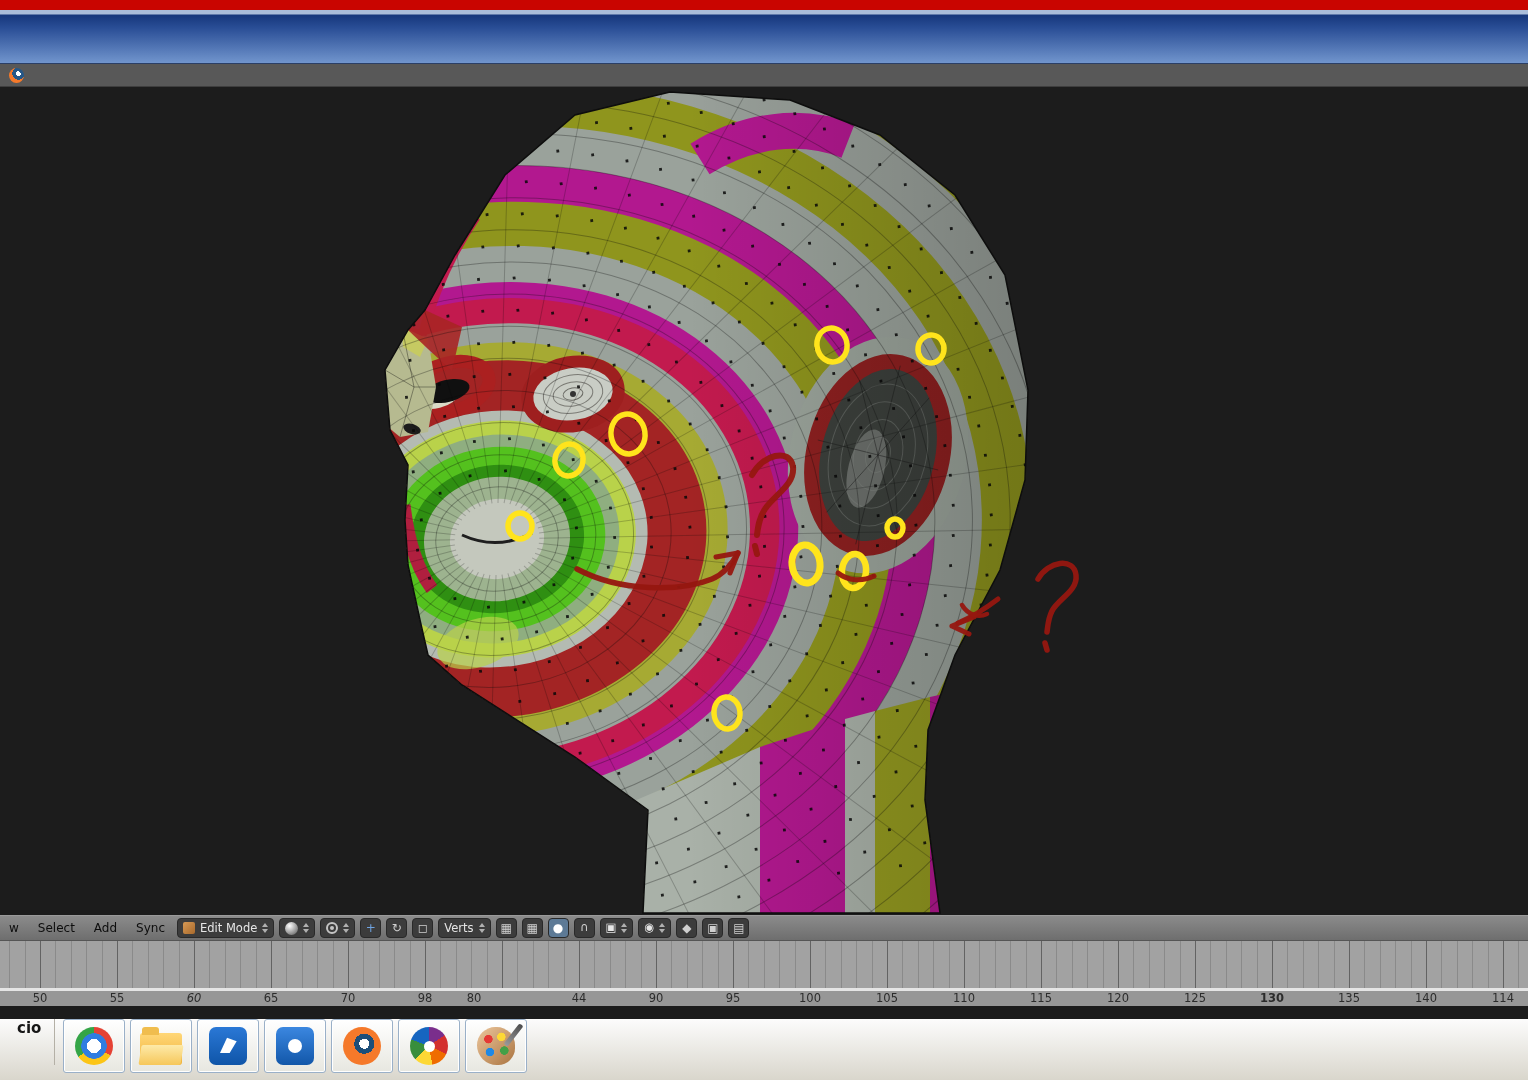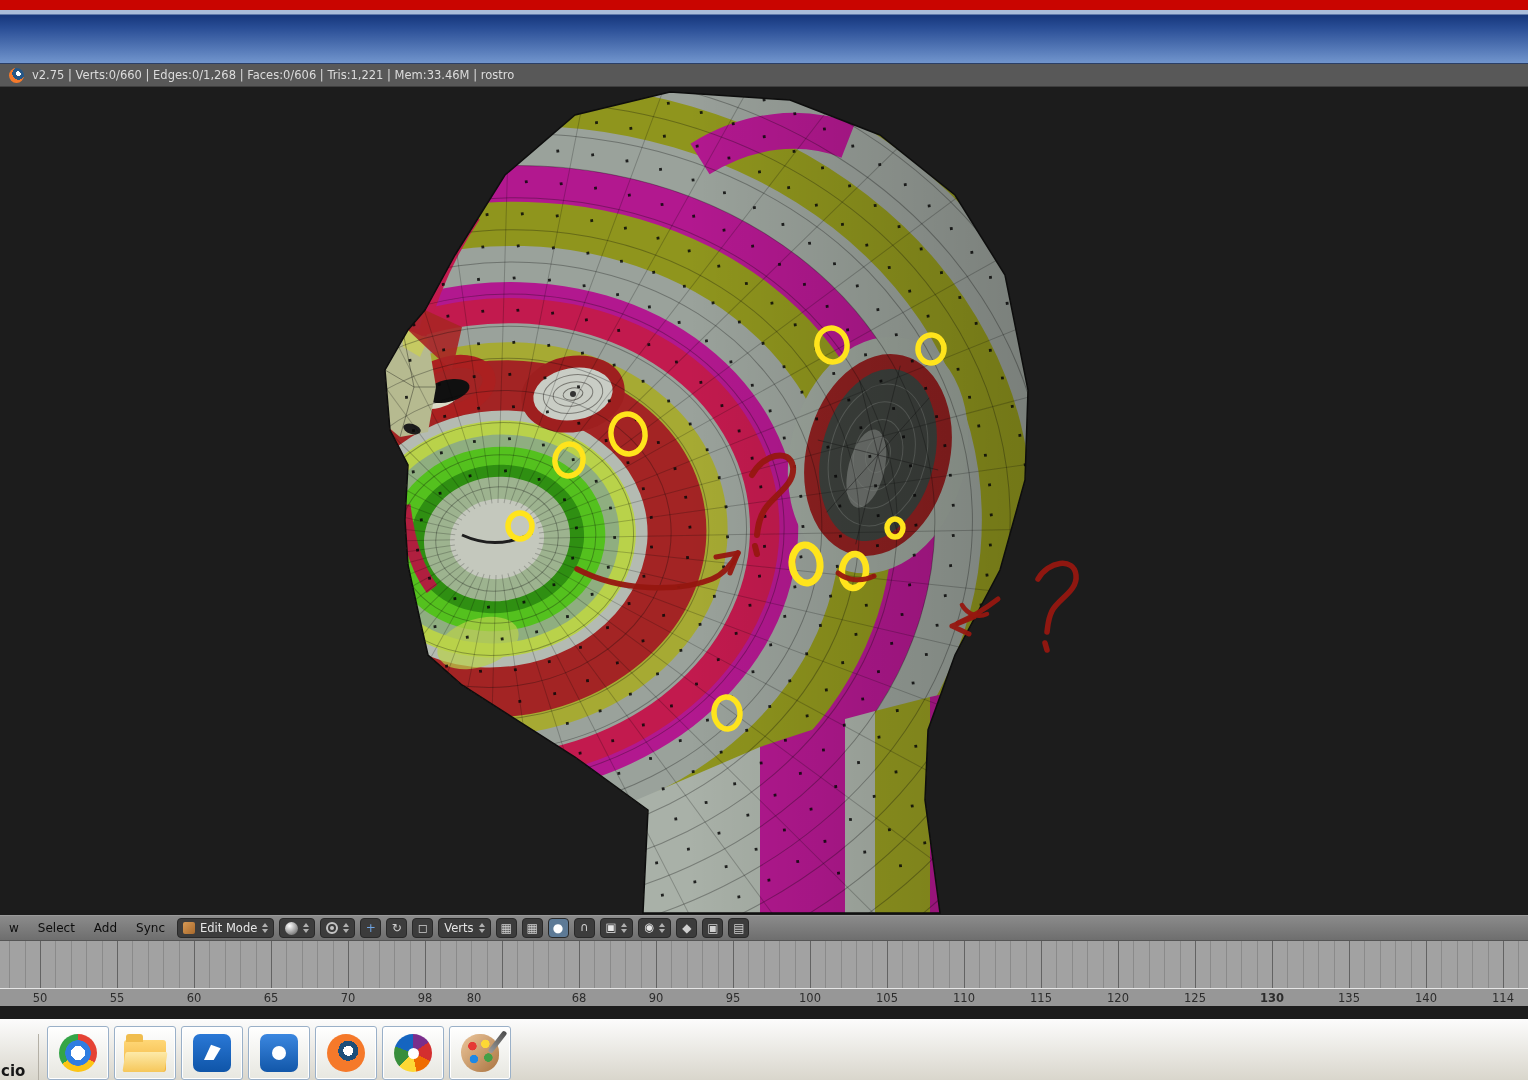--- a/index.html
+++ b/index.html
@@ -40,35 +40,35 @@
   .arr .dn{border-top:4px solid #b0b0b0}
   .dd-ico-cube{width:12px;height:12px;border-radius:2px;background:linear-gradient(135deg,#d89a55,#a96a2c)}
   .dd-ico-sphere{width:13px;height:13px;border-radius:50%;background:radial-gradient(circle at 35% 30%,#fff,#7d7d7d 75%)}
   .dd-ico-pivot{width:12px;height:12px;border-radius:50%;border:2px solid #c4c4c4;position:relative}
   .dd-ico-pivot::after{content:"";position:absolute;left:2px;top:2px;width:4px;height:4px;border-radius:50%;background:#c4c4c4}
 
   
   .timeline{position:absolute;top:941px;left:0;width:1528px;height:65px;background:#a2a2a2;overflow:hidden}
   .tick-minor{position:absolute;top:0;bottom:18px;width:1px;background:rgba(118,118,118,.55)}
   .tick-major{position:absolute;top:0;bottom:18px;width:1px;background:rgba(88,88,88,.85)}
-  .tl-label-strip{position:absolute;left:0;right:0;bottom:0;height:18px;background:#979797;border-top:1px solid #e5e5e5}
+  .tl-label-strip{position:absolute;left:0;right:0;bottom:0;height:18px;background:#979797;border-top:3px solid #e5e5e5}
   .tl-label{position:absolute;bottom:1px;transform:translateX(-50%);font-size:11.5px;color:#2c2c2c}
 
   
   .subbar{position:absolute;top:1006px;left:0;right:0;height:13px;background:#7d7d7d;
     overflow:hidden;display:flex;align-items:flex-start;gap:10px;padding:1px 2px}
   .sync-dd{height:16px;background:#3c3c3c;border:1px solid #292929;border-radius:3px;color:#ddd;
     font-size:10px;display:flex;align-items:center;padding:0 6px;gap:8px;width:110px;flex:0 0 auto}
   .subbar-red{width:11px;height:11px;background:#c23b17;border-radius:2px;margin-top:1px;flex:0 0 auto}
   .subbar-sq{width:14px;height:11px;background:#5e5e5e;border:1px solid #444;border-radius:2px;margin-top:1px;flex:0 0 auto}
   .subbar-spacer{width:140px;flex:0 0 auto}
 
   
   .taskbar{position:absolute;top:1019px;left:0;right:0;height:61px;
-    background:linear-gradient(#fcfcfc,#d9d6cc);display:flex;align-items:flex-end;gap:5px;padding:0 0}
+    background:linear-gradient(#fcfcfc,#d9d6cc);display:flex;align-items:flex-start;gap:5px;padding:0 16px}
   .start-label{font-size:15px;font-weight:bold;color:#161616;padding:0 8px 0 1px}
   .tb-sep{width:1px;height:46px;background:#b4b0a6;margin-right:3px}
   .ql-btn{width:62px;height:54px;border:1px solid #9ab0c8;border-radius:3px;
     background:linear-gradient(#ffffff,#e7e7e0);box-shadow:inset 0 0 0 1px #fff;
     display:flex;align-items:center;justify-content:center;flex:0 0 auto}
   .ic{width:38px;height:38px;position:relative}
   .ic-chrome{border-radius:50%;
     background:radial-gradient(circle,#fff 0 7px,#2f7de1 7px 12.5px,rgba(0,0,0,0) 13px),
     conic-gradient(#e54234 0 120deg,#fcc516 120deg 235deg,#34a547 235deg 360deg)}
   .ic-folder{width:42px;height:32px;margin-top:5px;background:linear-gradient(#ffd777,#f0b23a);border-radius:3px}
@@ -101,21 +101,20 @@
 </head>
 <body>
 
 <div class="screen">
 
   <div class="red-strip"></div>
   <div class="titlebar"></div>
 
   <div class="info-bar">
     <span class="blender-logo"></span>
-    <span>v2.75 | Verts:0/660 | Edges:0/1,268 | Faces:0/606 | Tris:1,221 | Mem:33.46M | rostro</span>
   </div>
 
   <div class="viewport">
     <svg width="1528" height="828" viewBox="0 0 1528 828">
       <defs>
         <path id="headSil" d="M643 826 L648 723 L575 670 L462 598 L428 568 L420 533 L408 478 L405 433 L408 378 L390 343 L385 283 L408 243 L425 223 L455 168 L505 88 L575 28 L670 5 L790 13 L880 48 L955 108 L1005 188 L1028 303 L1025 393 L1000 483 L955 568 L928 643 L925 713 L940 826 Z"></path>
         <clipPath id="headClip">
             <use href="#headSil"></use>
           </clipPath>
         <linearGradient id="shadeGrad" x1="0" y1="0" x2="1" y2="0">
@@ -420,26 +419,26 @@
       <div class="tick-major" style="left: 1426px;"></div>
       <div class="tick-minor" style="left: 1441.4px;"></div>
       <div class="tick-minor" style="left: 1456.8px;"></div>
       <div class="tick-minor" style="left: 1472.2px;"></div>
       <div class="tick-minor" style="left: 1487.6px;"></div>
       <div class="tick-major" style="left: 1503px;"></div>
       <div class="tick-minor" style="left: 1518.4px;"></div>
       <div class="tl-label-strip" id="tl-label-strip">
         <span class="tl-label" style="left: 40px;">50</span>
         <span class="tl-label" style="left: 117px;">55</span>
-        <span class="tl-label" style="left: 194px;">60</span>
+        <span class="tl-label" style="left: 194px; font-style: italic;">60</span>
         <span class="tl-label" style="left: 271px;">65</span>
         <span class="tl-label" style="left: 348px;">70</span>
         <span class="tl-label" style="left: 425px;">98</span>
         <span class="tl-label" style="left: 474px;">80</span>
-        <span class="tl-label" style="left: 579px;">68</span>
+        <span class="tl-label" style="left: 579px;">44</span>
         <span class="tl-label" style="left: 656px;">90</span>
         <span class="tl-label" style="left: 733px;">95</span>
         <span class="tl-label" style="left: 810px;">100</span>
         <span class="tl-label" style="left: 887px;">105</span>
         <span class="tl-label" style="left: 964px;">110</span>
         <span class="tl-label" style="left: 1041px;">115</span>
         <span class="tl-label" style="left: 1118px;">120</span>
         <span class="tl-label" style="left: 1195px;">125</span>
         <span class="tl-label" style="left: 1272px; font-weight: bold;">130</span>
         <span class="tl-label" style="left: 1349px;">135</span>

